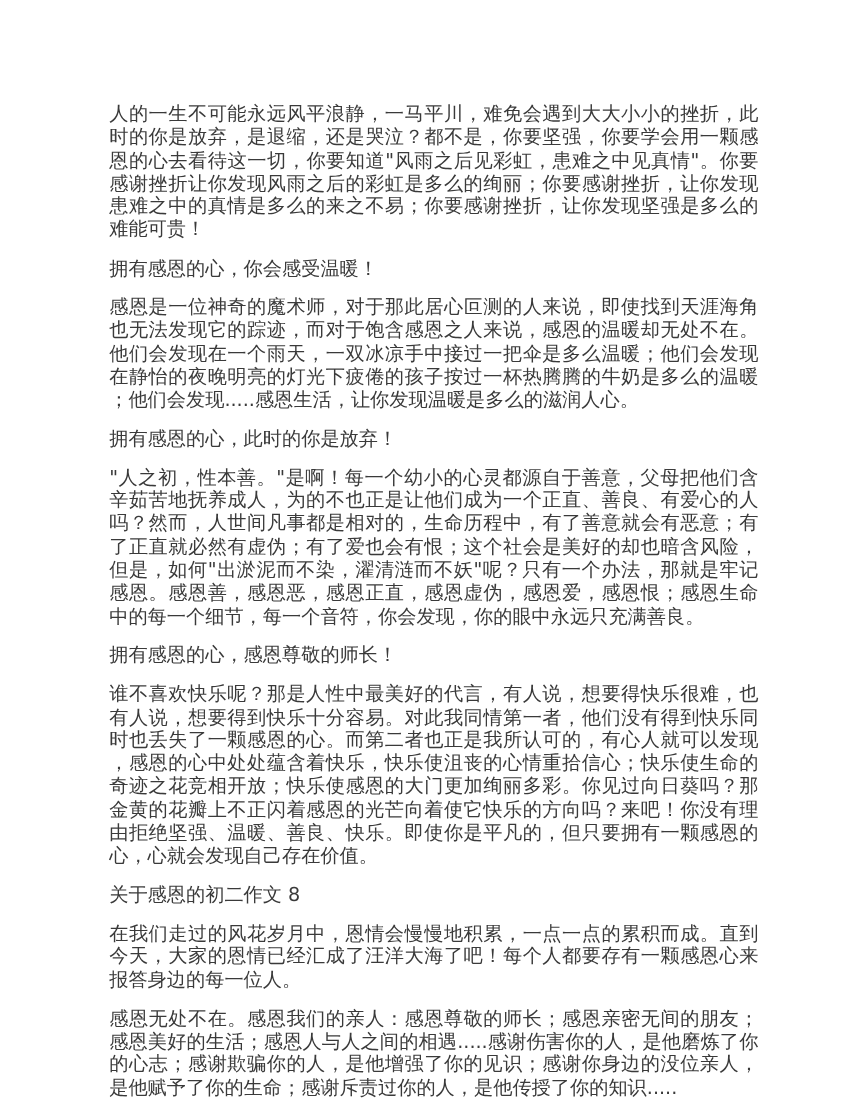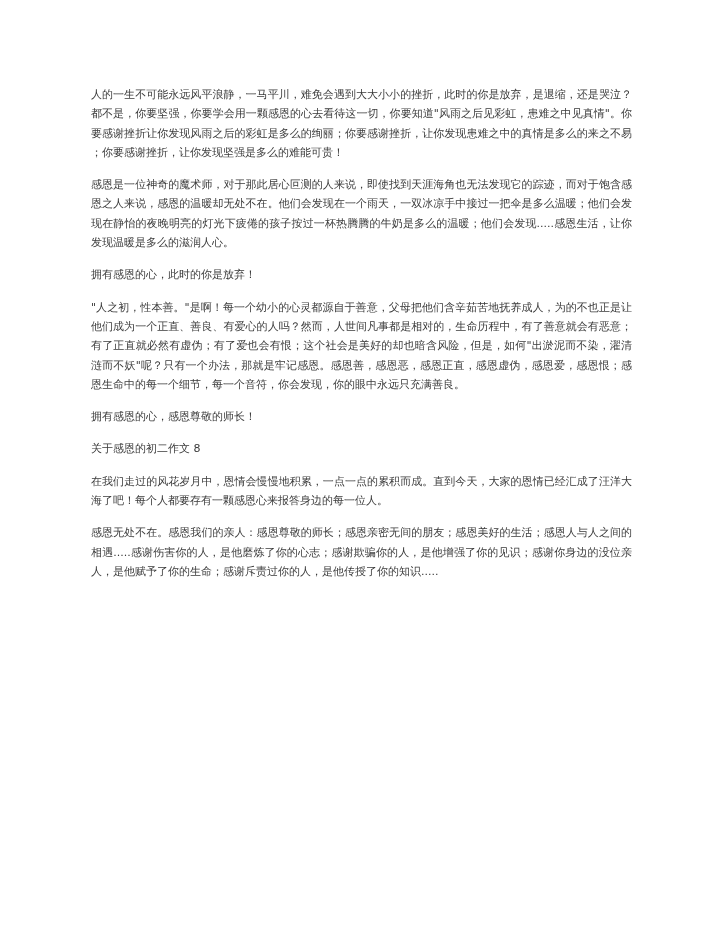--- a/index.html
+++ b/index.html
@@ -13,38 +13,40 @@
       position: relative;
       overflow: hidden;
       font-family: "DejaVu Sans", "Liberation Sans", sans-serif;
     }
     .page {
       position: absolute;
       left: 91px;
       top: 85px;
       width: 541px;
       color: #3a3a3a;
-      font-size: 11px;
+      font-size: 16px;
       line-height: 19.3px;
       text-align: justify;
       text-align-last: left;
       word-break: break-all;
       line-break: anywhere;
       -webkit-font-smoothing: antialiased;
     }
     .page p {
       margin: 0 0 13px 0;
       padding: 0;
     }
   </style>
 </head>
 <body>
 
 <div class="page">
   <p>人的一生不可能永远风平浪静，一马平川，难免会遇到大大小小的挫折，此时的你是放弃，是退缩，还是哭泣？都不是，你要坚强，你要学会用一颗感恩的心去看待这一切，你要知道"风雨之后见彩虹，患难之中见真情"。你要感谢挫折让你发现风雨之后的彩虹是多么的绚丽；你要感谢挫折，让你发现患难之中的真情是多么的来之不易；你要感谢挫折，让你发现坚强是多么的难能可贵！</p>
+  <p>拥有感恩的心，你会感受温暖！</p>
   <p>感恩是一位神奇的魔术师，对于那此居心叵测的人来说，即使找到天涯海角也无法发现它的踪迹，而对于饱含感恩之人来说，感恩的温暖却无处不在。他们会发现在一个雨天，一双冰凉手中接过一把伞是多么温暖；他们会发现在静怡的夜晚明亮的灯光下疲倦的孩子按过一杯热腾腾的牛奶是多么的温暖；他们会发现.....感恩生活，让你发现温暖是多么的滋润人心。</p>
   <p>拥有感恩的心，此时的你是放弃！</p>
   <p>"人之初，性本善。"是啊！每一个幼小的心灵都源自于善意，父母把他们含辛茹苦地抚养成人，为的不也正是让他们成为一个正直、善良、有爱心的人吗？然而，人世间凡事都是相对的，生命历程中，有了善意就会有恶意；有了正直就必然有虚伪；有了爱也会有恨；这个社会是美好的却也暗含风险，但是，如何"出淤泥而不染，濯清涟而不妖"呢？只有一个办法，那就是牢记感恩。感恩善，感恩恶，感恩正直，感恩虚伪，感恩爱，感恩恨；感恩生命中的每一个细节，每一个音符，你会发现，你的眼中永远只充满善良。</p>
   <p>拥有感恩的心，感恩尊敬的师长！</p>
+  <p>谁不喜欢快乐呢？那是人性中最美好的代言，有人说，想要得快乐很难，也有人说，想要得到快乐十分容易。对此我同情第一者，他们没有得到快乐同时也丢失了一颗感恩的心。而第二者也正是我所认可的，有心人就可以发现，感恩的心中处处蕴含着快乐，快乐使沮丧的心情重拾信心；快乐使生命的奇迹之花竞相开放；快乐使感恩的大门更加绚丽多彩。你见过向日葵吗？那金黄的花瓣上不正闪着感恩的光芒向着使它快乐的方向吗？来吧！你没有理由拒绝坚强、温暖、善良、快乐。即使你是平凡的，但只要拥有一颗感恩的心，心就会发现自己存在价值。</p>
   <p>关于感恩的初二作文 8</p>
   <p>在我们走过的风花岁月中，恩情会慢慢地积累，一点一点的累积而成。直到今天，大家的恩情已经汇成了汪洋大海了吧！每个人都要存有一颗感恩心来报答身边的每一位人。</p>
   <p>感恩无处不在。感恩我们的亲人：感恩尊敬的师长；感恩亲密无间的朋友；感恩美好的生活；感恩人与人之间的相遇.....感谢伤害你的人，是他磨炼了你的心志；感谢欺骗你的人，是他增强了你的见识；感谢你身边的没位亲人，是他赋予了你的生命；感谢斥责过你的人，是他传授了你的知识.....</p>
 </div>
 
 </body></html>

